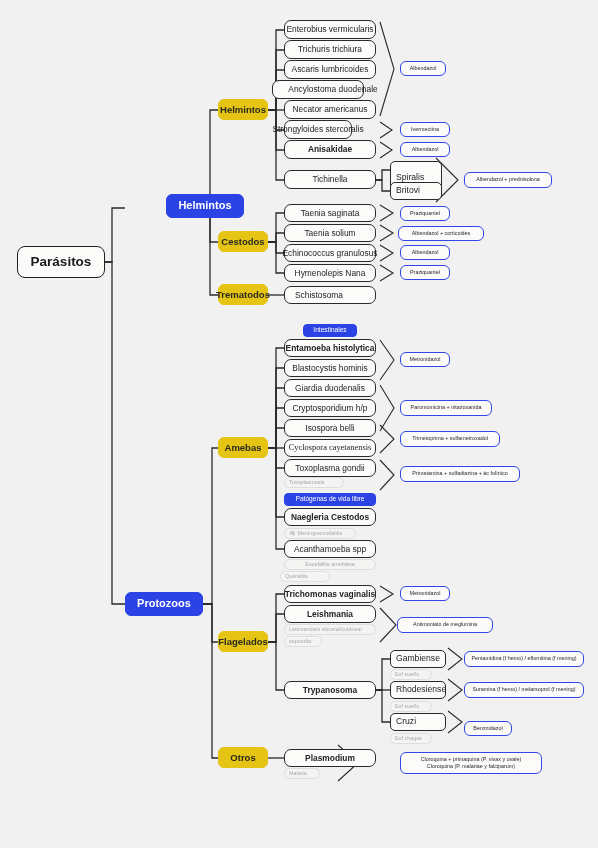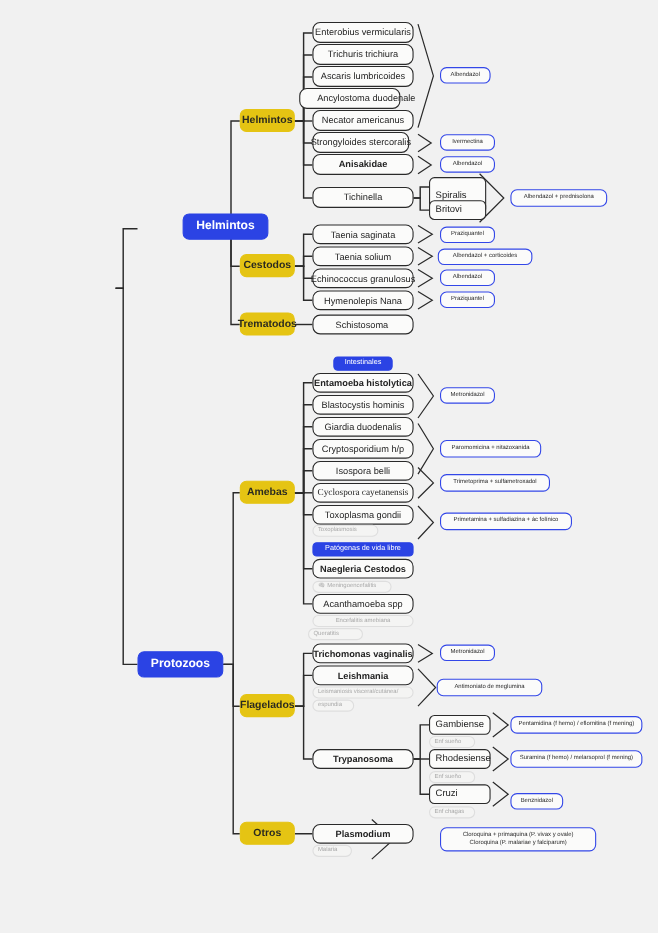--- a/index.html
+++ b/index.html
@@ -149,45 +149,46 @@
       <path d="M380 608 L396 625 L380 642"></path>
 
       <path d="M448 648 L462 659 L448 670"></path>
       <path d="M448 679 L462 690 L448 701"></path>
       <path d="M448 711 L462 722 L448 733"></path>
 
       <path d="M338 745 L358 763 L338 781"></path>
     </g>
   </svg>
 
+  <div class="node n-root" style="left:17px;top:246px;width:88px;height:32px;">Parásitos</div>
 
   <div class="node n-blue" style="left:125px;top:194px;width:78px;height:24px;margin-left:41px;">Helmintos</div>
 
   <div class="node n-yellow" style="left:218px;top:99px;width:50px;height:21px;">Helmintos</div>
   <div class="node n-yellow" style="left:218px;top:231px;width:50px;height:21px;">Cestodos</div>
   <div class="node n-yellow" style="left:218px;top:284px;width:50px;height:21px;">Trematodos</div>
 
   <div class="node n-white" style="left:284px;top:20px;width:92px;height:19px;">Enterobius vermicularis</div>
   <div class="node n-white" style="left:284px;top:40px;width:92px;height:19px;">Trichuris trichiura</div>
   <div class="node n-white" style="left:284px;top:60px;width:92px;height:19px;">Ascaris lumbricoides</div>
   <div class="node n-white" style="left:272px;top:80px;width:92px;height:19px;padding-left:30px;">Ancylostoma duodenale</div>
   <div class="node n-white" style="left:284px;top:100px;width:92px;height:19px;">Necator americanus</div>
-  <div class="node n-white" style="left:284px;top:120px;width:88px;height:19px;">Strongyloides stercoralis</div>
+  <div class="node n-white" style="left:284px;top:120px;width:68px;height:19px;">Strongyloides stercoralis</div>
   <div class="node n-white bold" style="left:284px;top:140px;width:92px;height:19px;">Anisakidae</div>
   <div class="node n-white" style="left:284px;top:170px;width:92px;height:19px;">Tichinella</div>
 
   <div class="node n-thin" style="left:390px;top:161px;width:52px;height:34px;">Spiralis</div>
   <div class="node n-thin" style="left:390px;top:182px;width:52px;height:18px;">Britovi</div>
 
   <div class="node n-white" style="left:284px;top:204px;width:92px;height:18px;">Taenia saginata</div>
   <div class="node n-white" style="left:284px;top:224px;width:92px;height:18px;">Taenia solium</div>
   <div class="node n-white" style="left:284px;top:244px;width:92px;height:18px;">Echinococcus granulosus</div>
   <div class="node n-white" style="left:284px;top:264px;width:92px;height:18px;">Hymenolepis Nana</div>
 
-  <div class="node n-white" style="left:284px;top:286px;width:92px;height:18px;justify-content:flex-start;padding-left:20px;">Schistosoma</div>
+  <div class="node n-white" style="left:284px;top:286px;width:92px;height:18px;justify-content:flex-start;padding-left:10px;">Schistosoma</div>
 
   <div class="node n-drug" style="left:400px;top:61px;width:46px;height:15px;">Albendazol</div>
   <div class="node n-drug" style="left:400px;top:122px;width:50px;height:15px;">Ivermectina</div>
   <div class="node n-drug" style="left:400px;top:142px;width:50px;height:15px;">Albendazol</div>
   <div class="node n-drug" style="left:464px;top:172px;width:88px;height:16px;">Albendazol + prednisolona</div>
   <div class="node n-drug" style="left:400px;top:206px;width:50px;height:15px;">Praziquantel</div>
   <div class="node n-drug" style="left:398px;top:226px;width:86px;height:15px;">Albendazol + corticoides</div>
   <div class="node n-drug" style="left:400px;top:245px;width:50px;height:15px;">Albendazol</div>
   <div class="node n-drug" style="left:400px;top:265px;width:50px;height:15px;">Praziquantel</div>
 

